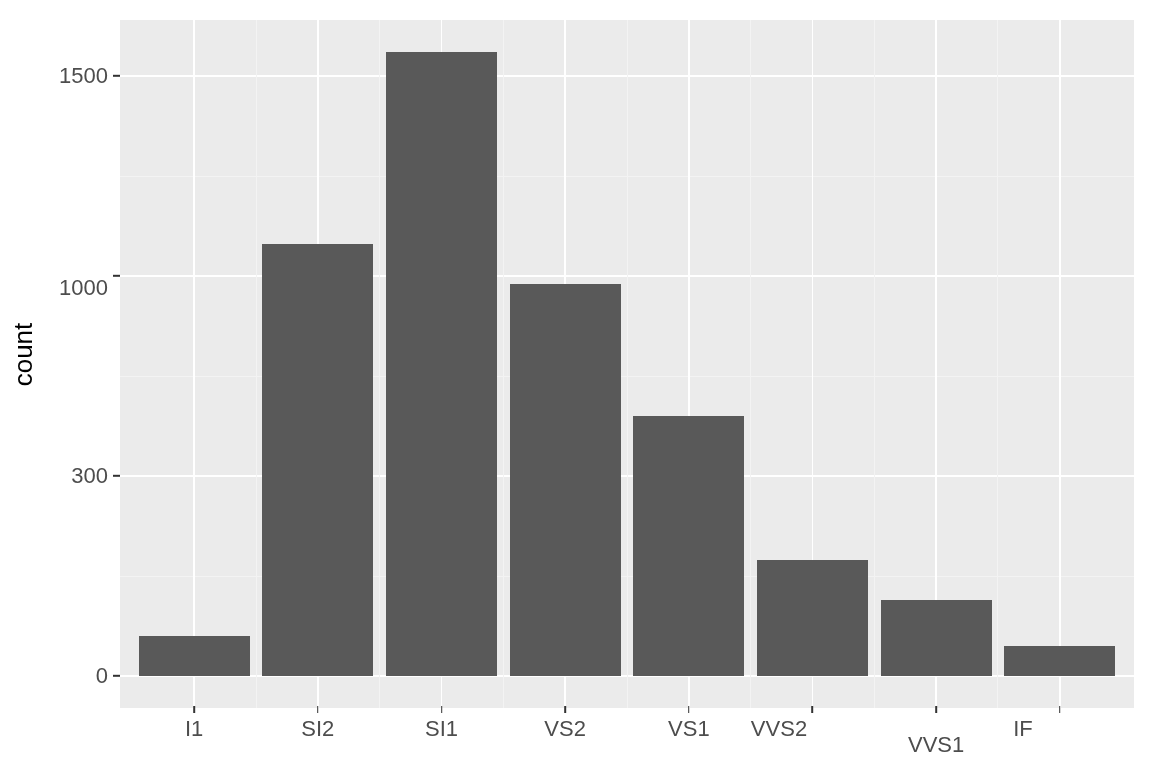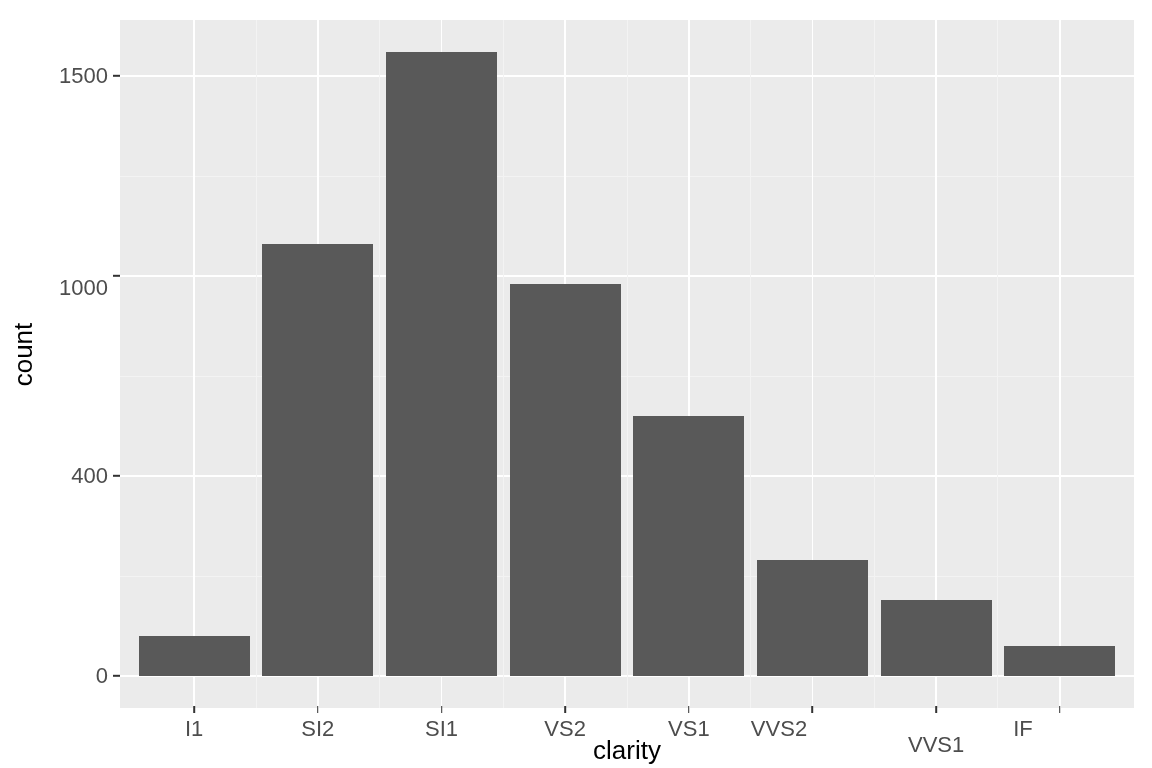--- a/index.html
+++ b/index.html
@@ -115,21 +115,21 @@
 
 <div class="chart-wrap">
 
   <div class="y-axis-title">
     <span>count</span>
   </div>
 
   <div class="y-tick-labels">
       <div class="y-tick-label" style="bottom: 32px;">0</div>
       <div class="y-tick-mark" style="bottom: 32px;"></div>
-      <div class="y-tick-label" style="bottom: 232px;">400</div>
+      <div class="y-tick-label" style="bottom: 232px;">300</div>
       <div class="y-tick-mark" style="bottom: 232px;"></div>
       <div class="y-tick-label" style="bottom: 420px;">1000</div>
       <div class="y-tick-mark" style="bottom: 432px;"></div>
       <div class="y-tick-label" style="bottom: 632px; margin-top: 32px;">1500</div>
       <div class="y-tick-mark" style="bottom: 632px;"></div>
     </div>
 
   <div class="plot-panel" style="--zero: 32px;">
       <div class="gridline-major-h" style="bottom: 31.1px;"></div>
       <div class="gridline-major-h" style="bottom: 231.1px;"></div>
@@ -175,17 +175,14 @@
       <div class="x-tick-label" style="left: 568.829px;">VS1</div>
       <div class="x-tick-mark" style="left: 568.829px;"></div>
       <div class="x-tick-label" style="left: 659px;">VVS2</div>
       <div class="x-tick-mark" style="left: 692.488px;"></div>
       <div class="x-tick-label" style="left: 816.146px; margin-top: 16px;">VVS1</div>
       <div class="x-tick-mark" style="left: 816.146px;"></div>
       <div class="x-tick-label" style="left: 903px;">IF</div>
       <div class="x-tick-mark" style="left: 939.805px;"></div>
     </div>
 
-  <div class="x-axis-title">
-    <span>clarity</span>
-  </div>
 
 </div>
 
 </body></html>

